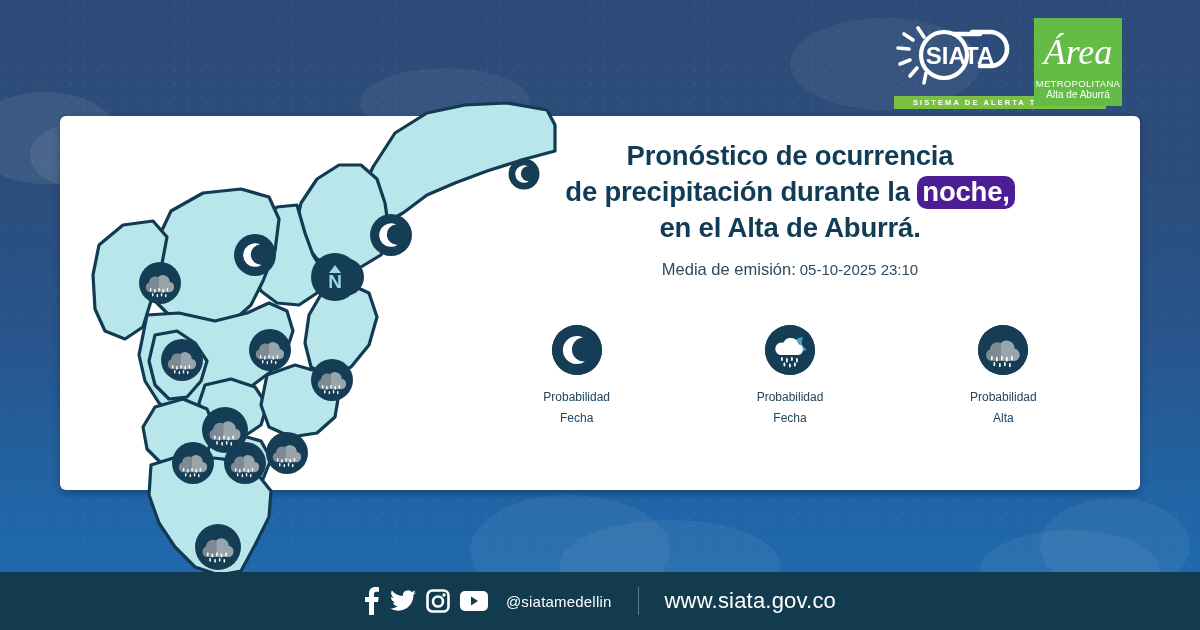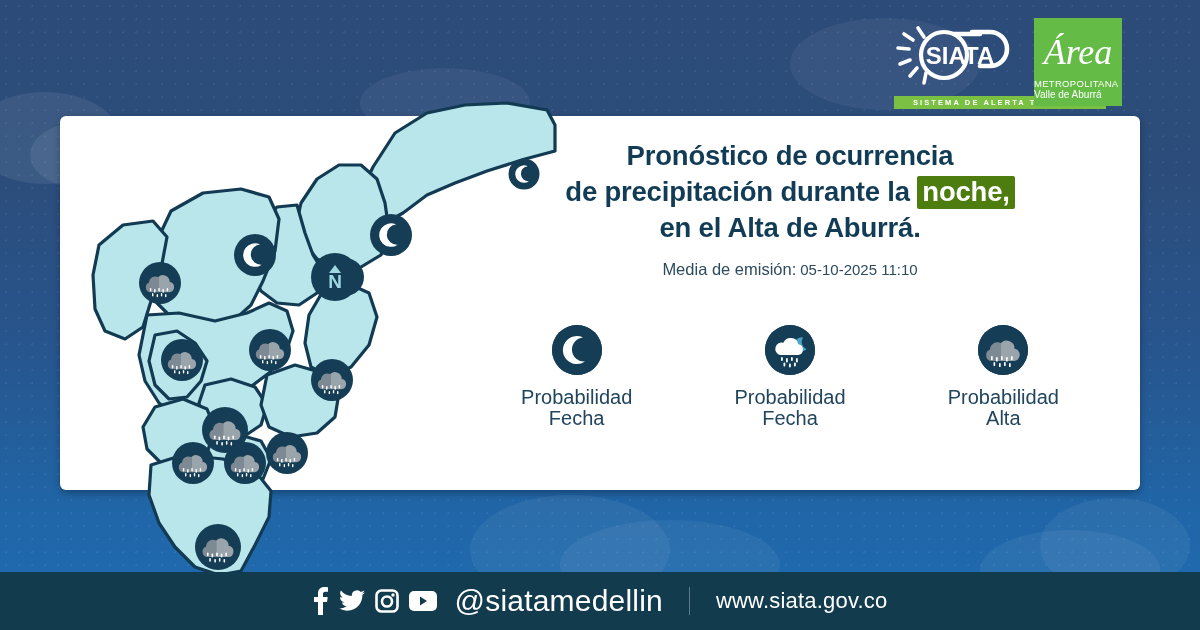--- a/index.html
+++ b/index.html
@@ -55,57 +55,57 @@
   }
   .compass .n { color:#9ed8e0; font-size:19px; font-weight:bold; line-height:16px; }
 
   
   .rightcol { position:absolute; left:470px; top:138px; width:640px; }
   .title {
     color:#123c55; font-size:27.5px; font-weight:bold; line-height:36px;
     text-align:center; letter-spacing:-.2px;
   }
   .title .hl {
-    background:#4d7c0f; color:#ffffff; padding:1px 5px 2px 5px;
-    border-radius:2px; display:inline-block; line-height:30px;
+    background:#4c1d95; color:#ffffff; padding:1px 5px 2px 5px;
+    border-radius:10px; display:inline-block; line-height:30px;
   }
   .emision { text-align:center; margin-top:14px; color:#2d4a5e; white-space:nowrap; }
   .emision .lbl { font-size:16.5px; }
   .emision .val { font-size:15px; margin-left:4px; }
 
   
   .legend { position:absolute; left:470px; top:325px; width:640px; display:flex; }
   .leg { flex:1; display:flex; flex-direction:column; align-items:center; }
   .leg .lbl {
-    margin-top:12px; color:#21455c; font-size:20px; line-height:21px; text-align:center;
+    margin-top:12px; color:#21455c; font-size:12px; line-height:21px; text-align:center;
   }
 
   
   .logos { position:absolute; right:78px; top:18px; display:flex; align-items:flex-start; gap:8px; }
   .siata-logo { position:relative; width:132px; }
   .siata-tagline {
     margin-top:3px; background:#7ac143; color:#ffffff;
     font-size:7.5px; font-weight:bold; letter-spacing:2.1px;
     text-align:center; padding:2px 0 2px 2px; width:212px;
     position:absolute; left:0; top:75px;
   }
   .area-logo {
     width:88px; height:88px; background:#64bc46; position:relative;
-    display:flex; flex-direction:column; justify-content:flex-end; padding-bottom:5px;
+    display:flex; flex-direction:column; align-items:center; justify-content:flex-end; padding-bottom:5px;
   }
   .area-logo .m1 { color:#fff; font-size:9.5px; font-weight:normal; letter-spacing:.3px; line-height:11px; }
   .area-logo .m2 { color:#fff; font-size:10px; line-height:12px; }
 
   
   .footer {
     position:absolute; left:0; bottom:0; width:1200px; height:58px;
     background:#123c4e; display:flex; align-items:center; justify-content:center; gap:0;
   }
   .social { display:flex; align-items:center; gap:10px; }
-  .handle { color:#ffffff; font-size:30px; margin-left:18px; letter-spacing:.2px; }
+  .handle { color:#ffffff; font-size:15px; margin-left:18px; letter-spacing:.2px; }
   .divider { width:1px; height:28px; background:#5c7b8a; margin:0 26px; }
   .site { color:#ffffff; font-size:22px; letter-spacing:.2px; }
 </style>
 </head>
 <body>
 
 <div id="stage">
 
   <div class="bg">
     <div class="bg-dots"></div>
@@ -348,21 +348,21 @@
   <div class="rightcol">
     <div class="title">
       <div>Pronóstico de ocurrencia</div>
       <div>
         <span>de precipitación durante la</span>
         <span class="hl">noche,</span>
       </div>
       <div>en el Alta de Aburrá.</div>
     </div>
     <div class="emision">
-      <span class="lbl">Media de emisión:</span><span class="val">05-10-2025 11:10</span>
+      <span class="lbl">Media de emisión:</span><span class="val">05-10-2025 23:10</span>
     </div>
   </div>
 
   <div class="legend">
     <div class="leg">
       <div class="badge" style="width:50px;height:50px;">
         <svg viewBox="0 0 50 50" width="50" height="50">
             <circle cx="25" cy="25" r="25" fill="#153d55"></circle>
             <path d="M33 36.5A14 14 0 1 1 31 12.5a11.4 11.4 0 0 0 2 24z" fill="#ffffff"></path>
           </svg>
@@ -436,21 +436,21 @@
         <path d="M60 16h26" fill="none" stroke="#ffffff" stroke-width="4.6" stroke-linecap="round"></path>
         <text x="66" y="46" font-family="Liberation Sans, sans-serif" font-size="24" font-weight="bold" fill="#ffffff" text-anchor="middle">SIATA</text>
       </svg>
       <div class="siata-tagline">SISTEMA DE ALERTA TEMPRANA</div>
     </div>
     <div class="area-logo">
       <svg viewBox="0 0 88 58" width="88" height="58" style="position:absolute;top:2px;left:0;">
         <text x="44" y="44" font-family="Liberation Serif, serif" font-size="36" font-style="italic" fill="#ffffff" text-anchor="middle">Área</text>
       </svg>
       <div class="m1">METROPOLITANA</div>
-      <div class="m2">Valle de Aburrá</div>
+      <div class="m2">Alta de Aburrá</div>
     </div>
   </div>
 
   <div class="footer">
     <div class="social">
       <svg width="16" height="28" viewBox="0 0 16 28">
           <path d="M10 28V15h4l.7-5H10V7.2c0-1.4.4-2.4 2.5-2.4H15V.3C14.5.2 13 0 11.2 0 7.5 0 5 2.3 5 6.5V10H1v5h4v13z" fill="#fff"></path>
         </svg>
       <svg width="26" height="24" viewBox="0 0 26 22">
           <path d="M26 2.6a10 10 0 0 1-3 .9A5.3 5.3 0 0 0 25.3.6a10.6 10.6 0 0 1-3.4 1.3A5.3 5.3 0 0 0 12.8 6a15 15 0 0 1-10.9-5.5 5.3 5.3 0 0 0 1.6 7.1A5.2 5.2 0 0 1 1 7v.1a5.3 5.3 0 0 0 4.3 5.2 5.3 5.3 0 0 1-2.4.1 5.3 5.3 0 0 0 5 3.7A10.7 10.7 0 0 1 0 18.3a15 15 0 0 0 8.2 2.4c9.8 0 15.2-8.1 15.2-15.2V4.8A10.9 10.9 0 0 0 26 2.6z" fill="#fff"></path>

